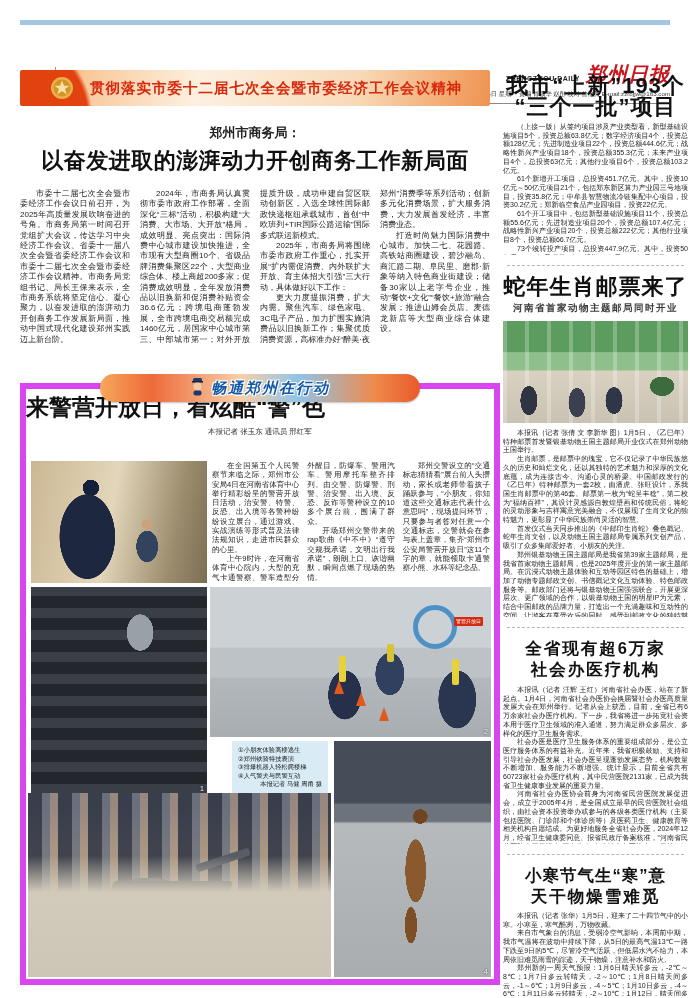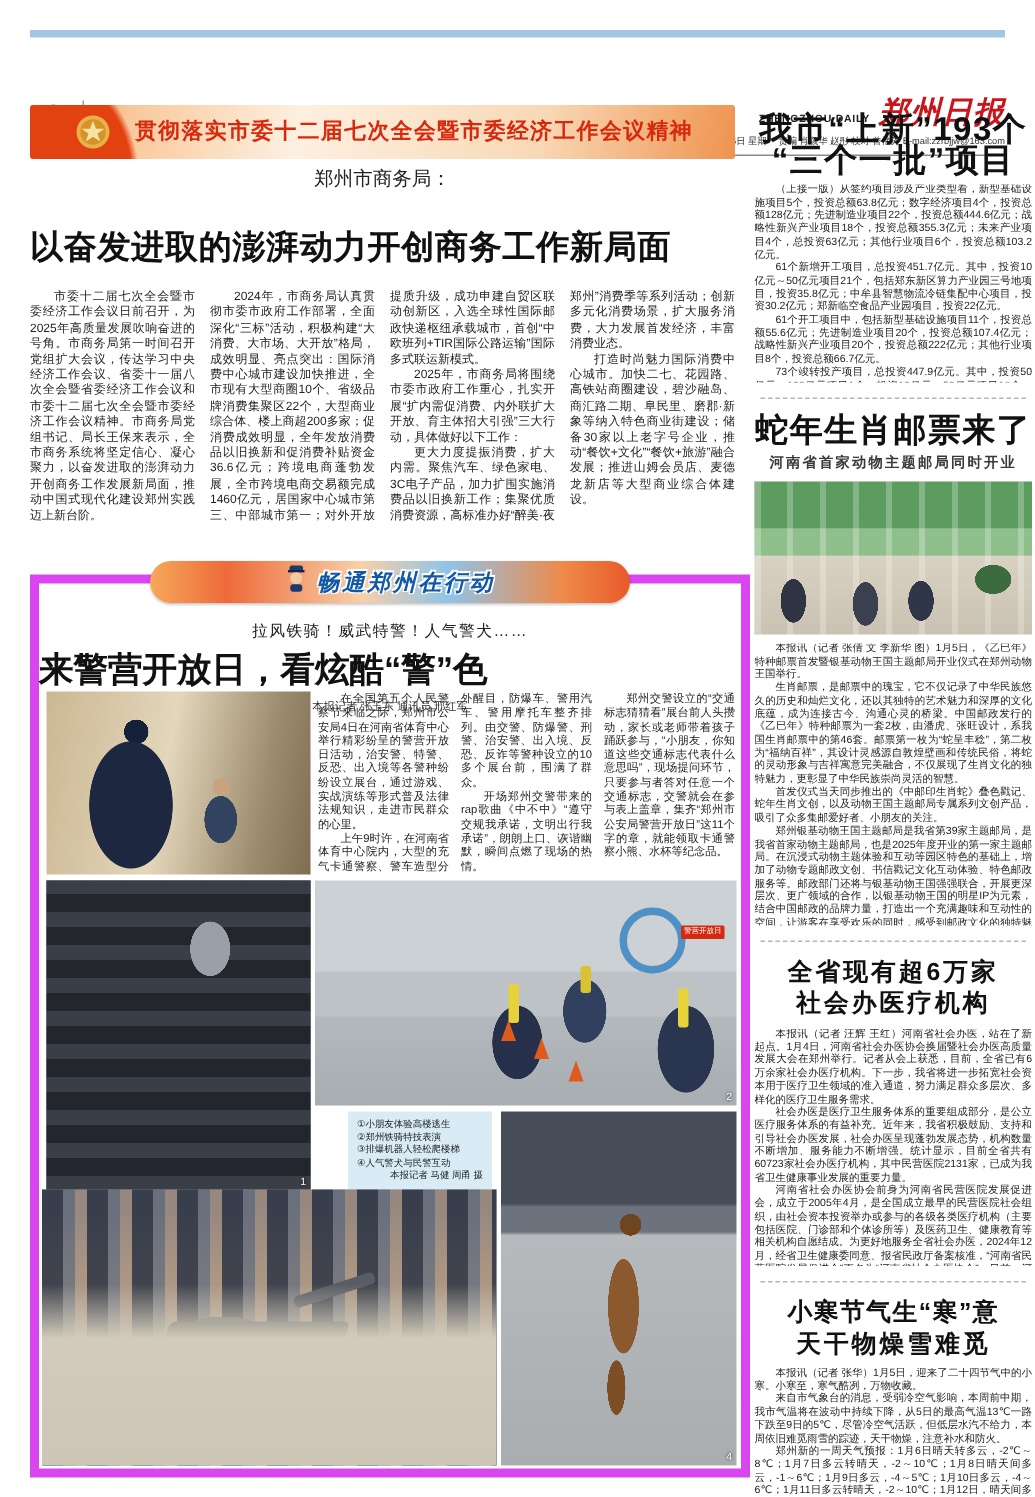--- a/index.html
+++ b/index.html
@@ -26,22 +26,22 @@
   
   #commerce{position:absolute;top:70px;left:20px;width:470px;}
   .c-banner{position:relative;height:36px;border-radius:2px;
     background:
       radial-gradient(circle at -2% 130%, #e2420f 0 16%, rgba(226,66,15,0) 17%),
       linear-gradient(100deg,#ef7233 0%,#f9c89a 14%,#fdf0e0 38%,#f8d9b6 72%,#ef9350 100%);
     box-shadow:0 1px 0 #e8range;padding-left:16px;}
   .c-banner-text{line-height:36px;text-align:center;font-size:14.5px;font-weight:bold;
     color:#d6290e;letter-spacing:1px;padding-left:26px;}
   .c-emblem{position:absolute;left:30px;top:6px;}
-  .c-kicker{margin-top:4px;text-align:center;font-size:13px;font-weight:normal;color:#222;}
-  .c-headline{margin-top:22px;font-size:22px;font-weight:bold;color:#111;letter-spacing:.5px;}
+  .c-kicker{margin-top:18px;text-align:center;font-size:13px;font-weight:bold;color:#222;}
+  .c-headline{margin-top:4px;text-align:center;font-size:22px;font-weight:bold;color:#111;letter-spacing:.5px;}
   .c-body{margin-top:13px;height:160px;overflow:hidden;
     column-count:4;column-gap:10px;column-fill:auto;
     font-size:8px;line-height:10.4px;color:#222;}
   p{margin:0;text-indent:2em;text-align:justify;}
   
   #police{position:absolute;top:383px;left:20px;width:468px;height:590px;
     border:6px solid #d946ef;background:#fff;}
   .ribbon{position:absolute;top:-15px;left:74px;width:320px;height:28px;border-radius:14px;
     background:linear-gradient(90deg,#f5a85a,#ee6a3a 16%,#f8d0a8 44%,#8fc4e8 62%,#ef8a4a 86%,#e85a2a);
     display:flex;align-items:center;justify-content:center;gap:6px;
@@ -173,21 +173,20 @@
     <span>
       <svg width="15" height="19" viewBox="0 0 15 19">
         <rect x="3" y="1" width="9" height="4" rx="1.5" fill="#1d3a6e"></rect>
         <rect x="2" y="4" width="11" height="1.6" fill="#12264a"></rect>
         <circle cx="7.5" cy="9.5" r="4" fill="#f2c9a0"></circle>
         <rect x="3.5" y="13.5" width="8" height="5" rx="2" fill="#1d3a6e"></rect>
       </svg>
     </span>
     <span class="ribbon-text">畅通郑州在行动</span>
   </div>
-  <div class="p-kicker">拉风铁骑！威武特警！人气警犬……</div>
   <div class="p-headline">来警营开放日，看炫酷“警”色</div>
   <div class="p-byline">本报记者 张玉东 通讯员 邢红军</div>
 
   <div class="p-content">
 
     <div class="photo ph-officer"></div>
 
     <div class="p-text">
       <p>在全国第五个人民警察节来临之际，郑州市公安局4日在河南省体育中心举行精彩纷呈的警营开放日活动，治安警、特警、反恐、出入境等各警种纷纷设立展台，通过游戏、实战演练等形式普及法律法规知识，走进市民群众的心里。</p>
       <p>上午9时许，在河南省体育中心院内，大型的充气卡通警察、警车造型分外醒目，防爆车、警用汽车、警用摩托车整齐排列。由交警、防爆警、刑警、治安警、出入境、反恐、反诈等警种设立的10多个展台前，围满了群众。</p>

